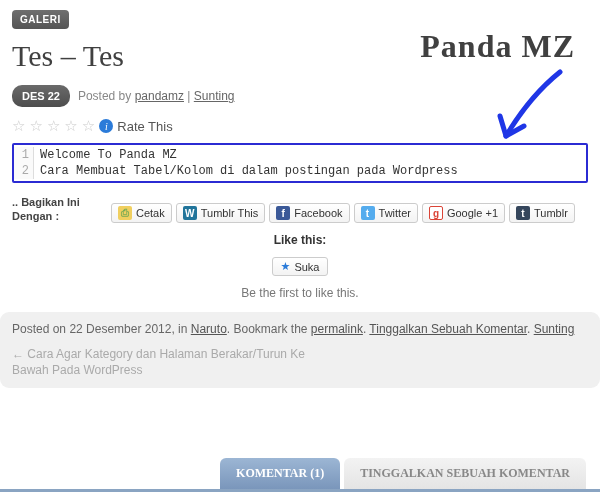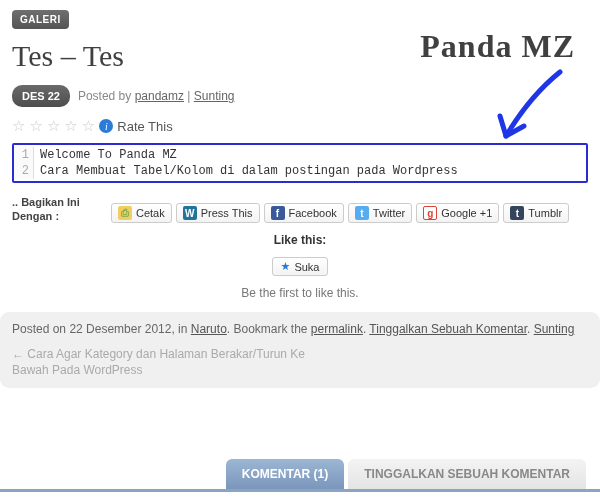--- a/index.html
+++ b/index.html
@@ -41,21 +41,21 @@
 
   .like-row { display:flex; align-items:center; gap:10px; margin-bottom:12px; font-size:12px;flex-direction:column;}
   .like-label{font-weight:bold;}
   .like-btn { display:inline-flex; align-items:center; gap:4px; border:1px solid #ccc; border-radius:3px; padding:2px 8px; background:linear-gradient(#fff,#f3f3f3); cursor:pointer; font-size:11px; color:#333;}
   .lstar{color:#2b7bd9; font-size:11px;}
 
   .post-footer { background:#f0f0f0; padding:10px 12px; margin-left:-12px; margin-right:-12px; font-size:12px; color:#666;border-radius:9px; }
   .post-footer a { color:#555; text-decoration:underline; cursor:pointer; }
   .prev-post { margin-top:10px; color:#aaa; max-width:300px; font-size:12px; line-height:16px; }
 
-  .tabs { position:absolute; bottom:8px; left:0; right:0; display:flex; justify-content:flex-end; padding-right:14px; border-bottom:3px solid #8aa4c2; }
+  .tabs { position:absolute; bottom:8px; left:0; right:0; display:flex; justify-content:flex-end; padding-right:14px; border-bottom:3px solid #8aa4c2;font-family:Liberation Serif, serif; }
   .tab { padding:8px 16px; font-size:12px; font-weight:bold; border-radius:6px 6px 0 0; margin-left:4px; cursor:pointer; }
   .tab.active { background:linear-gradient(#9cb6d4,#7a96bb); color:#fff; }
   .tab.inactive { background:linear-gradient(#f3f3f3,#e4e4e4); color:#888; }
 
   .annotation { position:absolute; top:28px; right:25px; pointer-events:none; }
   .anno-text { font-family: "Comic Sans MS", "Brush Script MT", cursive; font-weight:bold; color:#404040; font-size:32px; letter-spacing:1px;text-align:right; }
 </style>
 </head>
 <body>
 
@@ -94,21 +94,21 @@
 
   <div class="share-row">
     <div class="share-label">.. Bagikan Ini Dengan :</div>
     <div class="share-btns">
       <span class="sbtn">
           <span class="sico ic-print">⎙</span>
           <span>Cetak</span>
         </span>
       <span class="sbtn">
           <span class="sico ic-wp">W</span>
-          <span>Press This</span>
+          <span>Tumblr This</span>
         </span>
       <span class="sbtn">
           <span class="sico ic-fb">f</span>
           <span>Facebook</span>
         </span>
       <span class="sbtn">
           <span class="sico ic-tw">t</span>
           <span>Twitter</span>
         </span>
       <span class="sbtn">

